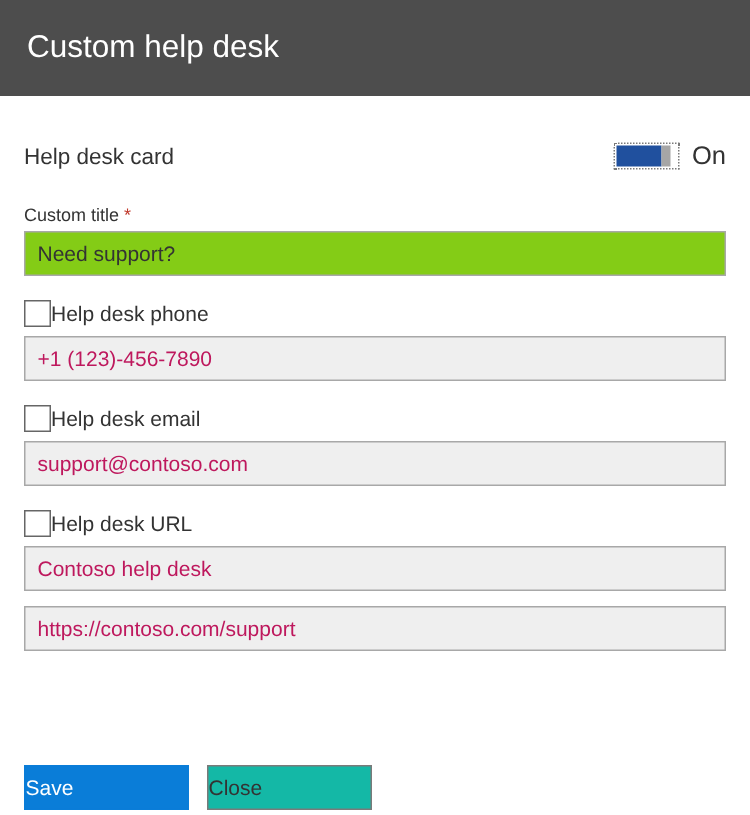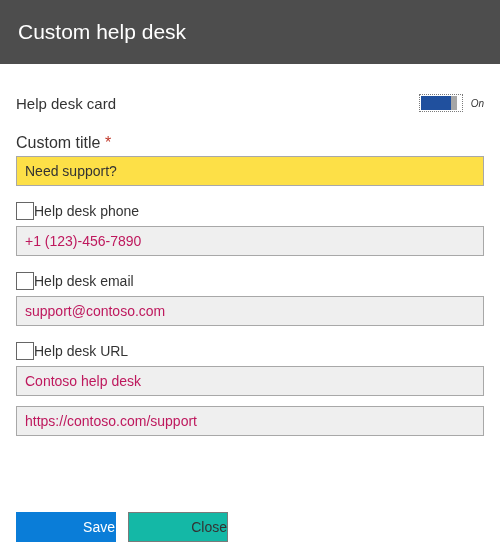--- a/index.html
+++ b/index.html
@@ -55,39 +55,38 @@
       background: #20509e;
       height: 14px;
       width: 30px;
     }
     .toggle-handle {
       background: #a6a6a6;
       height: 14px;
       width: 6px;
     }
     .toggle-label {
-      font-size: 10px;
+      font-size: 17px;
       color: #333;
-      font-style: italic;
     }
     .field-label {
-      font-size: 16px;
+      font-size: 12px;
       color: #333;
       margin-bottom: 4px;
       display: block;
     }
     .req { color: #c0392b; }
     .input {
       width: 100%;
       height: 30px;
       border: 1px solid #a8a8a8;
       padding: 4px 8px;
       font-size: 14px;
       font-family: inherit;
-      background: #fde047;
+      background: #84cc16;
       margin-bottom: 16px;
       color: #333;
     }
     .input.ro {
       background: #efefef;
       color: #be185d;
       margin-bottom: 10px;
     }
     .input.ro.last-of-group {
       margin-bottom: 16px;
@@ -108,29 +107,29 @@
     .check-label {
       font-size: 14px;
       color: #333;
     }
     .footer {
       display: flex;
       gap: 12px;
       padding: 40px 16px 20px 16px;
     }
     .btn {
-      width: 100px;
+      width: 110px;
       height: 30px;
       font-size: 14px;
       font-family: inherit;
       cursor: pointer;
       border: 1px solid transparent;
       display: flex;
       align-items: center;
-      justify-content: flex-end;
+      justify-content: flex-start;
     }
     .btn.primary {
       background: #0a7dd8;
       color: #ffffff;
       border-color: #0a7dd8;
     }
     .btn.secondary {
       background: #14b8a6;
       color: #333;
       border: 1px solid #7a7a7a;

